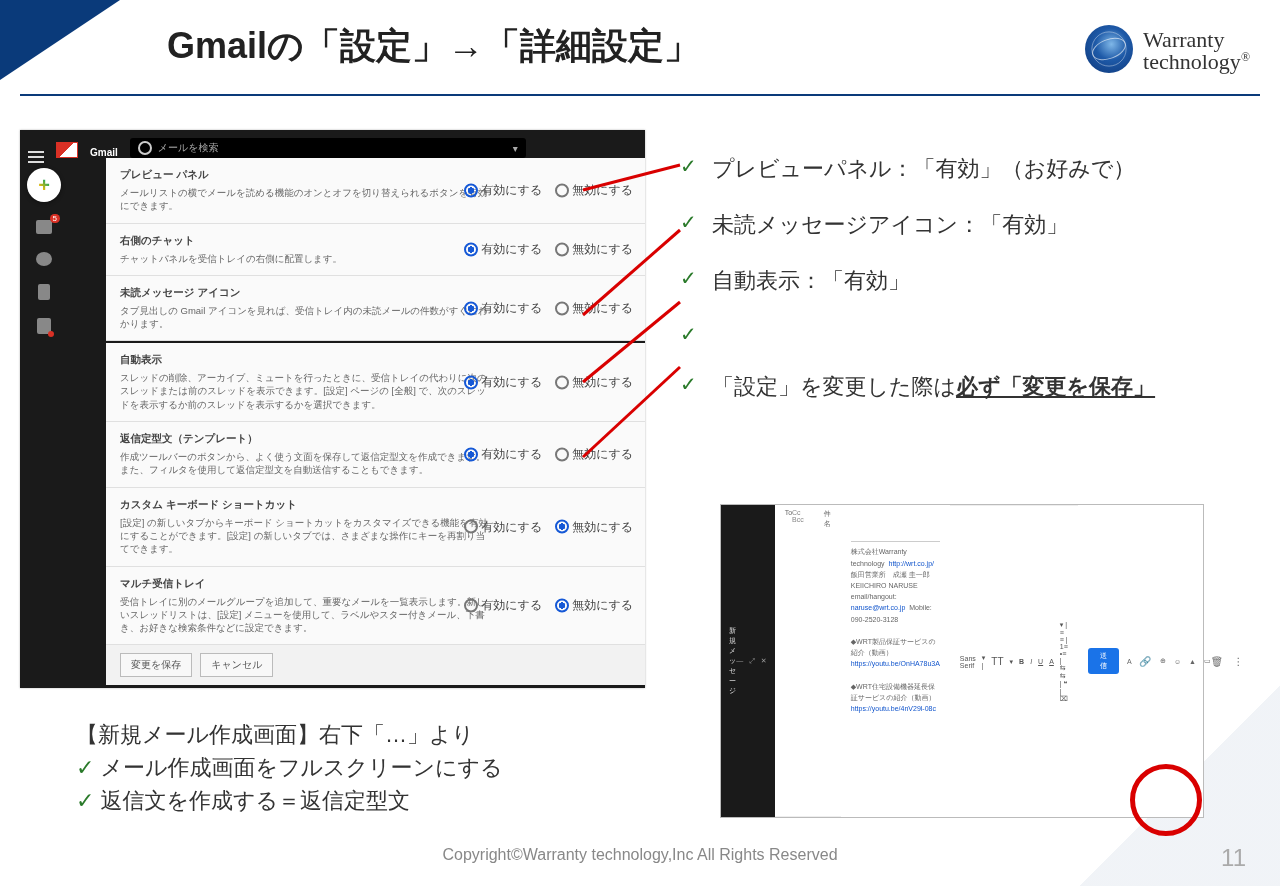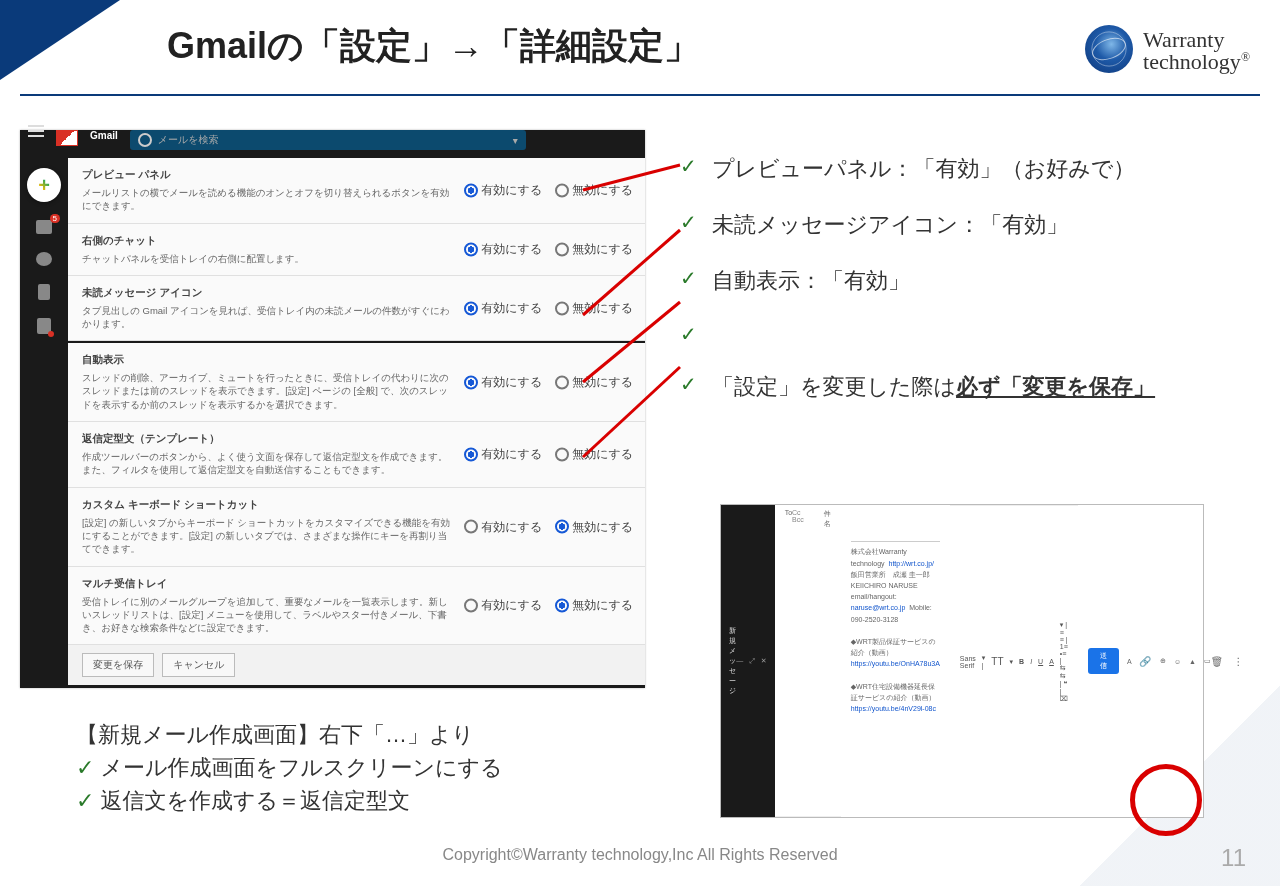--- a/index.html
+++ b/index.html
@@ -77,31 +77,31 @@
     background: #fff;
     box-shadow: 0 0 2px rgba(0,0,0,.3);
     font-size: 10px;
     color: #555;
     overflow: visible;
   }
   .gmail-topbar {
     height: 28px;
     background: #1a1a1a;
     display: flex;
-    align-items: flex-start;
+    align-items: flex-end;
     gap: 12px;
     padding: 0 8px;
     color: #ddd;
   }
   .gmail-topbar .menu-icon { width:16px; height:2px; background:#ddd; position:relative; box-shadow: 0 -5px 0 #ddd, 0 5px 0 #ddd; }
   .gmail-topbar .m-logo { width:20px; height:14px; background: linear-gradient(135deg,#d93025 50%, #fff 50%); border:1px solid #d93025; }
   .gmail-topbar .gmail-word { font-weight:600; color:#fff; }
   .gmail-topbar .search-pill {
     flex: 0 0 380px;
-    background: #0c4a6e;
+    background: #000000;
     height: 20px;
     border-radius: 3px;
     display: flex;
     align-items: center;
     padding: 0 8px;
     gap: 6px;
   }
   .gmail-topbar .search-pill::before {
     content: "";
     width: 10px; height:10px; border:2px solid #ccc; border-radius:50%;
@@ -128,20 +128,21 @@
   }
   .compose-btn span { background: linear-gradient(45deg,#ea4335,#fbbc05,#34a853,#4285f4); -webkit-background-clip:text; color:transparent;}
   .side-ico { width:16px; height:14px; background:#888; border-radius:2px; position:relative;}
   .side-ico.badge::after{content:"5";position:absolute;top:-6px;right:-8px;background:#d93025;color:#fff;font-size:8px;padding:0 3px;border-radius:6px;}
   .side-ico.dot::after{content:"";position:absolute;bottom:-3px;right:-3px;width:6px;height:6px;border-radius:50%;background:#d93025;}
   .gmail-panel {
     flex: 1;
     background: #fafafa;
     display:flex;
     flex-direction: column;
+    margin-left: 38px;
   }
   .setting-row {
     padding: 10px 14px;
     border-bottom: 1px solid #e0e0e0;
     position: relative;
   }
   .setting-row .row-title { font-weight:700; color:#444; margin-bottom:4px; font-size:10.5px;}
   .setting-row .row-desc { color:#666; line-height:1.4; max-width: 370px; font-size:9.5px;}
   .radio-group {
     position: absolute;

